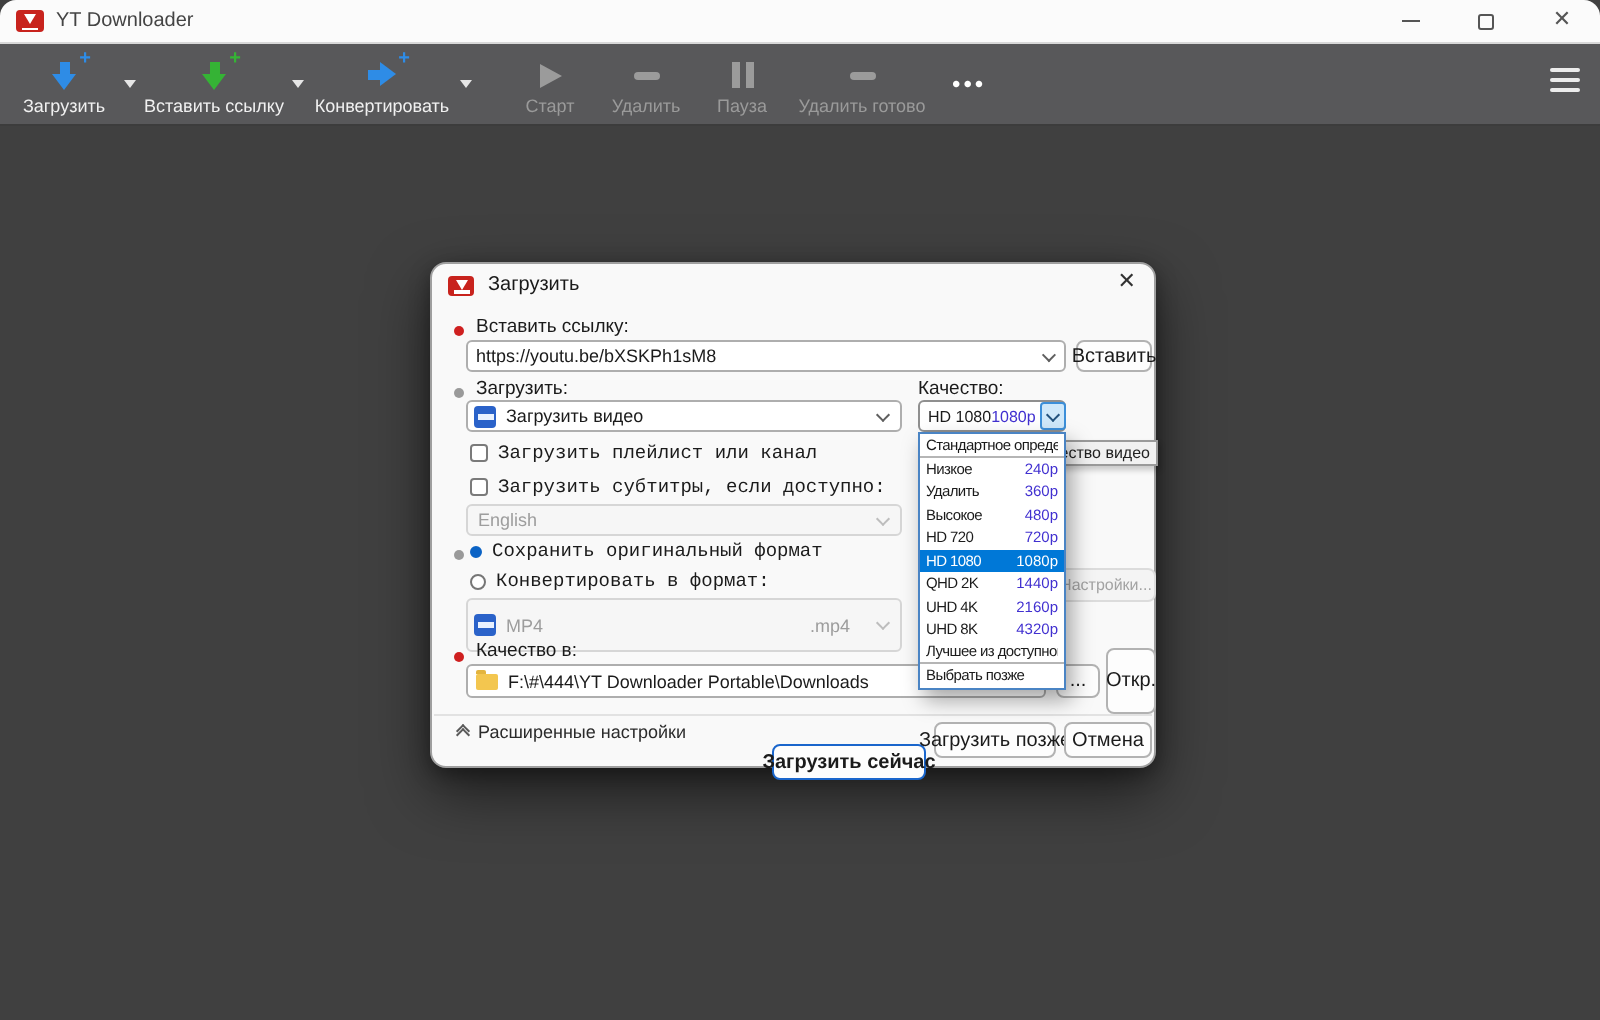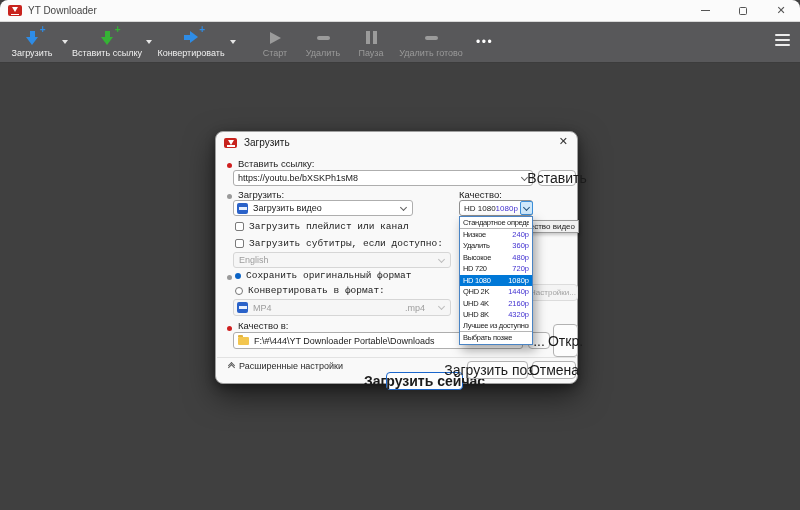--- a/index.html
+++ b/index.html
@@ -69,21 +69,21 @@
   .field { position:absolute; background:#fff; border:1px solid #aeaeae; border-radius:3px;
            display:flex; align-items:center; font-size:9px; color:#1b1b1b; }
   .chev-d { width:5px; height:5px; border-right:1.3px solid #5f5f5f; border-bottom:1.3px solid #5f5f5f;
             transform:rotate(45deg); margin-top:-2px; }
   .field.disabled { background:#f6f6f6; border-color:#d6d6d6; color:#9d9d9d; }
   .field.disabled .chev-d { border-color:#bdbdbd; }
 
   .url-input { width:100%; height:100%; border:0; outline:0; background:transparent; font-family:inherit;
                font-size:9px; color:#1b1b1b; padding:0 4px; }
   .btn { position:absolute; background:#fdfdfd; border:1px solid #b2b2b2; border-radius:4px;
-         display:flex; align-items:center; justify-content:center; font-size:14px; color:#1b1b1b; white-space:nowrap; }
+         display:flex; align-items:center; justify-content:center; font-size:10px; color:#1b1b1b; white-space:nowrap; }
   .btn.disabled { background:#f4f4f4; border-color:#dcdcdc; color:#a3a3a3; font-size:8px; }
   .btn.default { border:1.5px solid #1a66cc; font-weight:bold; }
 
   .vid-icon { width:11px; height:11px; border-radius:2px; background:#2a62c9; position:relative; flex:0 0 auto; }
   .vid-icon::after { content:""; position:absolute; left:1.5px; top:4px; width:8px; height:3px; background:#e8f1ff; }
 
   .check { width:9px; height:9px; background:#fff; border:1px solid #7a7a7a; border-radius:2px; flex:0 0 auto; }
   .radio { width:8px; height:8px; background:#fff; border:1px solid #767676; border-radius:50%; flex:0 0 auto; }
   .radio.on { width:4px; height:4px; border:3px solid #0b63c5; }
   .opt-row { position:absolute; display:flex; align-items:center; gap:5px; }
@@ -227,21 +227,21 @@
     <div class="field" style="left:17px; top:38px; width:300px; height:16px">
       <input class="url-input" value="https://youtu.be/bXSKPh1sM8" style="">
       <span class="chev-d" style="margin-right:5px"></span>
     </div>
     <div class="btn" style="left:322px; top:38px; width:38px; height:16px">Вставить</div>
 
     <span class="dot gray" style="left:11px; top:62px"></span>
     <span class="lbl" style="left:22px; top:57px">Загрузить:</span>
     <span class="lbl" style="left:243px; top:57px">Качество:</span>
 
-    <div class="field" style="left:17px; top:68px; width:180px; height:16px">
+    <div class="field" style="left:17px; top:68px; width:218px; height:16px">
       <span class="vid-icon" style="margin-left:3px"></span>
       <span style="margin-left:5px">Загрузить видео</span>
       <span class="chev-d" style="margin-left:auto; margin-right:6px"></span>
     </div>
 
     <div class="q-combo">
       <span class="q-sel-name">HD 1080</span>
       <span class="q-sel-val">1080p</span>
       <span class="q-chevbox">
           <span class="chev-d"></span>
@@ -316,21 +316,21 @@
     <span class="dot gray" style="left:11px; top:143px"></span>
     <div class="opt-row" style="left:19px; top:138px">
       <span class="radio on"></span>
       <span class="lbl-in">Сохранить оригинальный формат</span>
     </div>
     <div class="opt-row" style="left:19px; top:153px">
       <span class="radio"></span>
       <span class="lbl-in">Конвертировать в формат:</span>
     </div>
 
-    <div class="field disabled" style="left:17px; top:167px; width:218px; height:17px">
+    <div class="field disabled" style="left:17px; top:167px; width:218px; height:27px">
       <span class="vid-icon" style="margin-left:3px"></span>
       <span style="margin-left:5px">MP4</span>
       <span class="mp4-ext">.mp4</span>
       <span class="chev-d" style="margin-right:6px"></span>
     </div>
 
     <div class="btn disabled" style="left:312px; top:152px; width:50px; height:17px; z-index:1">Настройки...</div>
 
     <span class="dot red" style="left:11px; top:194px"></span>
     <span class="lbl" style="left:22px; top:188px">Качество в:</span>

